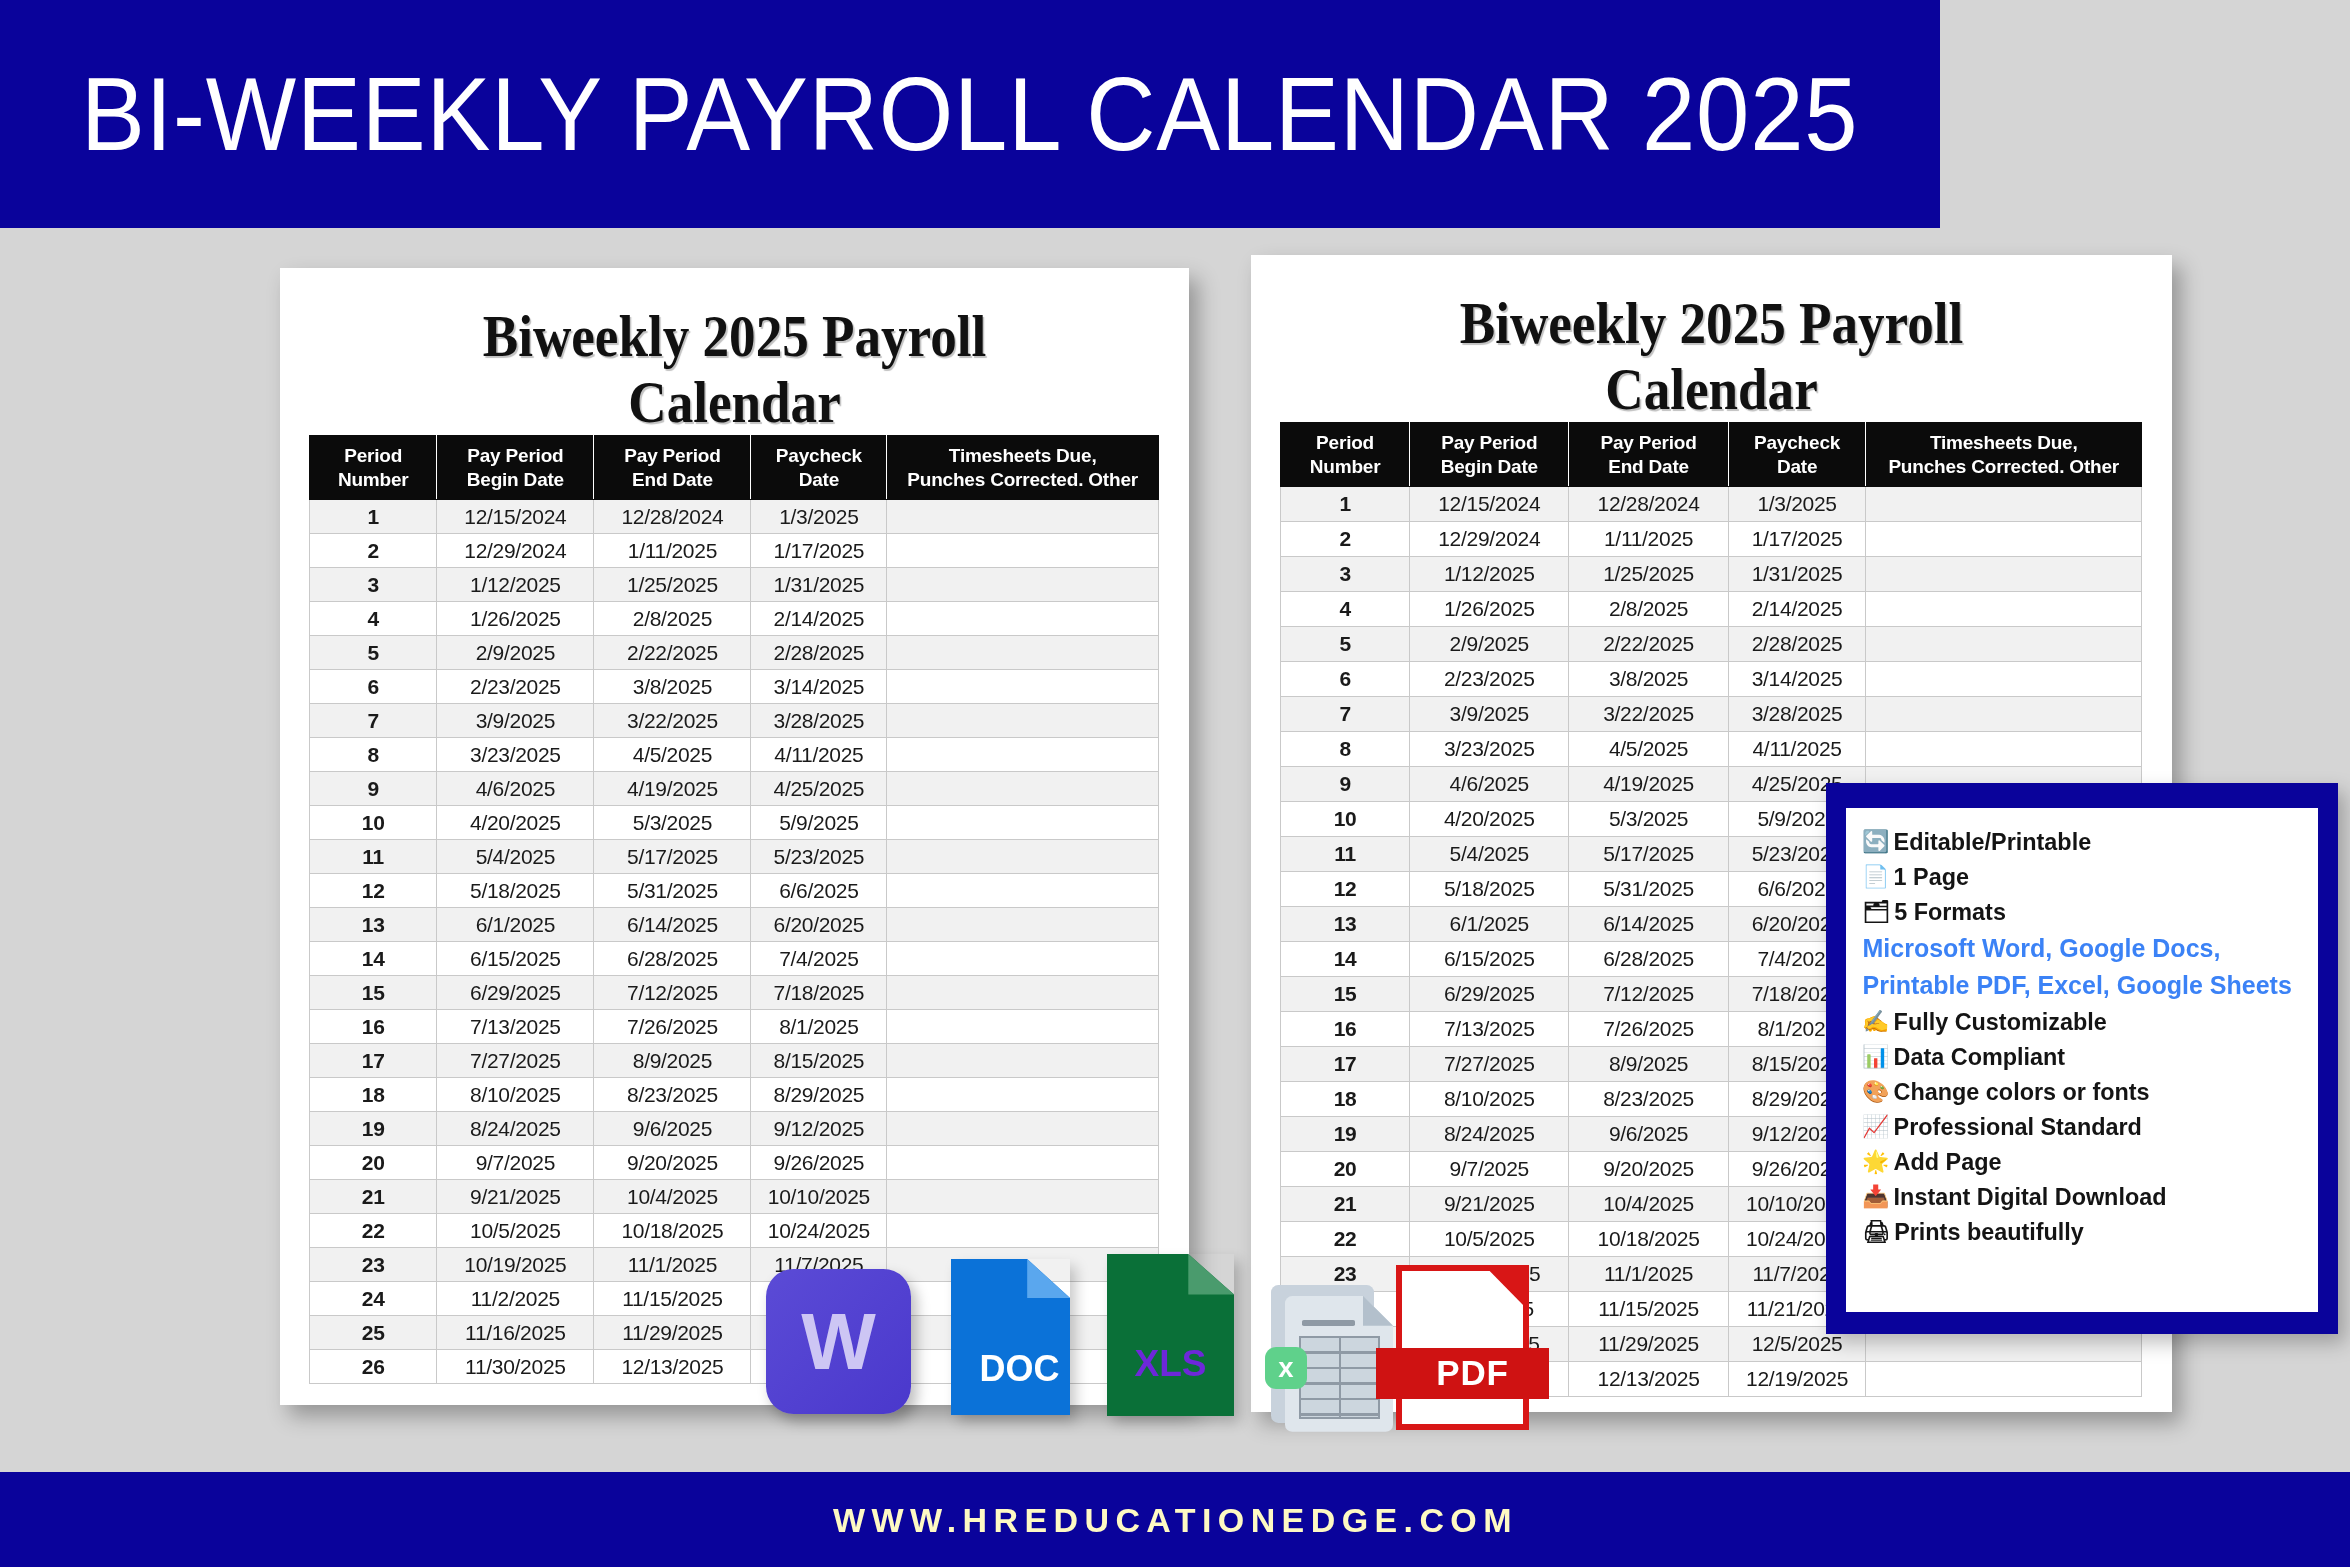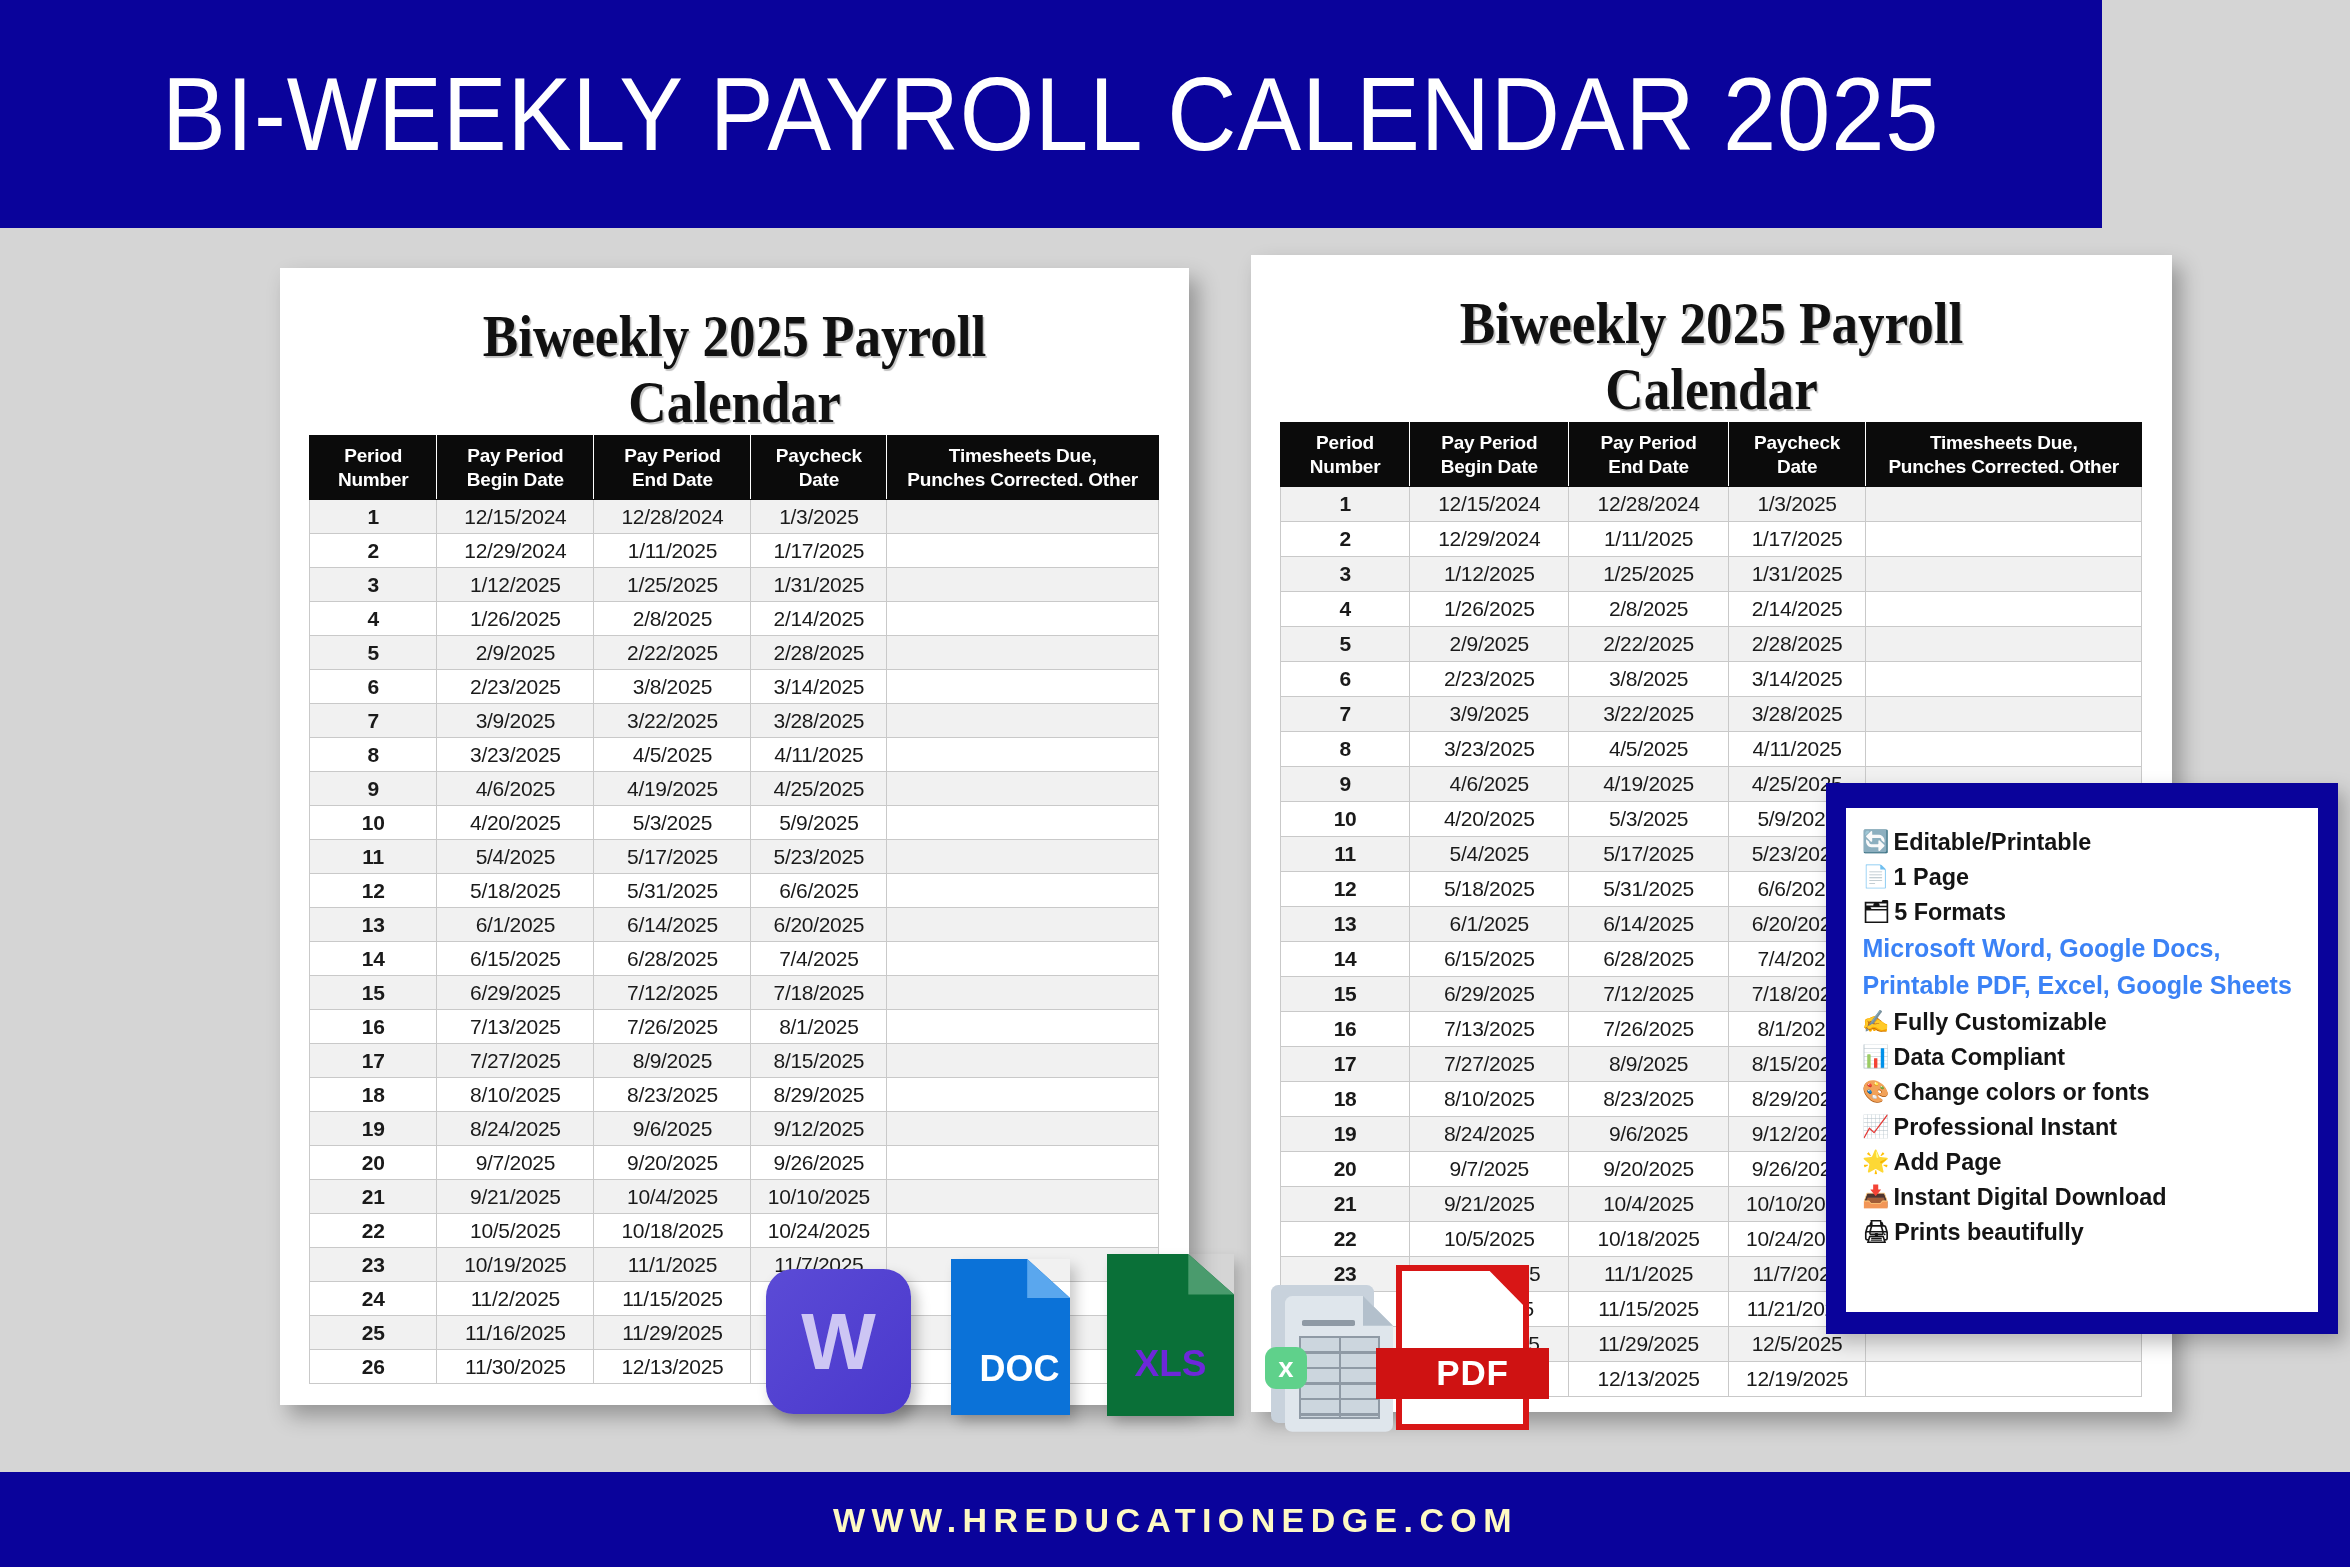--- a/index.html
+++ b/index.html
@@ -6,21 +6,21 @@
   html, body {
     width: 2351px; height: 1568px;
     font-family: "Liberation Sans", sans-serif;
     background: #d5d5d5;
     overflow: hidden;
   }
   #root { position: relative; width: 2351px; height: 1568px; background: #d5d5d5; }
 
   
   .top-banner {
-    position: absolute; left: 0; top: 0; width: 2102px; height: 228px;
+    position: absolute; left: 0; top: 0; width: 1940px; height: 228px;
     background: #0a039b;
     display: flex; align-items: center; justify-content: center;
   }
   .top-banner-title {
     color: #ffffff;
     font-family: "Liberation Sans", sans-serif;
     font-size: 103px;
     font-weight: 400;
     letter-spacing: 0.9px;
     line-height: 1;
@@ -705,21 +705,21 @@
         <div class="info-line">
           <span class="ico">📊</span>
           <span>Data Compliant</span>
         </div>
         <div class="info-line">
           <span class="ico">🎨</span>
           <span>Change colors or fonts</span>
         </div>
         <div class="info-line">
           <span class="ico">📈</span>
-          <span>Professional Instant</span>
+          <span>Professional Standard</span>
         </div>
         <div class="info-line">
           <span class="ico">🌟</span>
           <span>Add Page</span>
         </div>
         <div class="info-line">
           <span class="ico">📥</span>
           <span>Instant Digital Download</span>
         </div>
         <div class="info-line">

